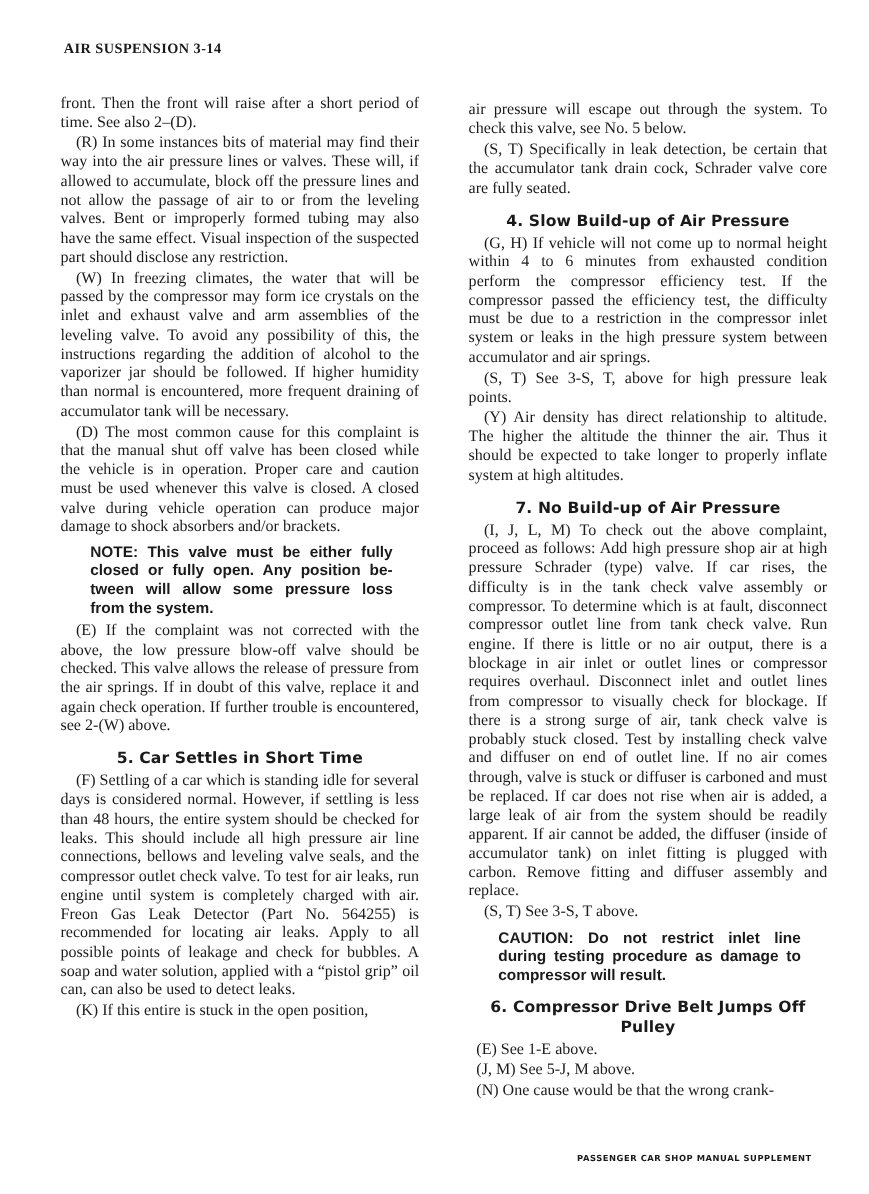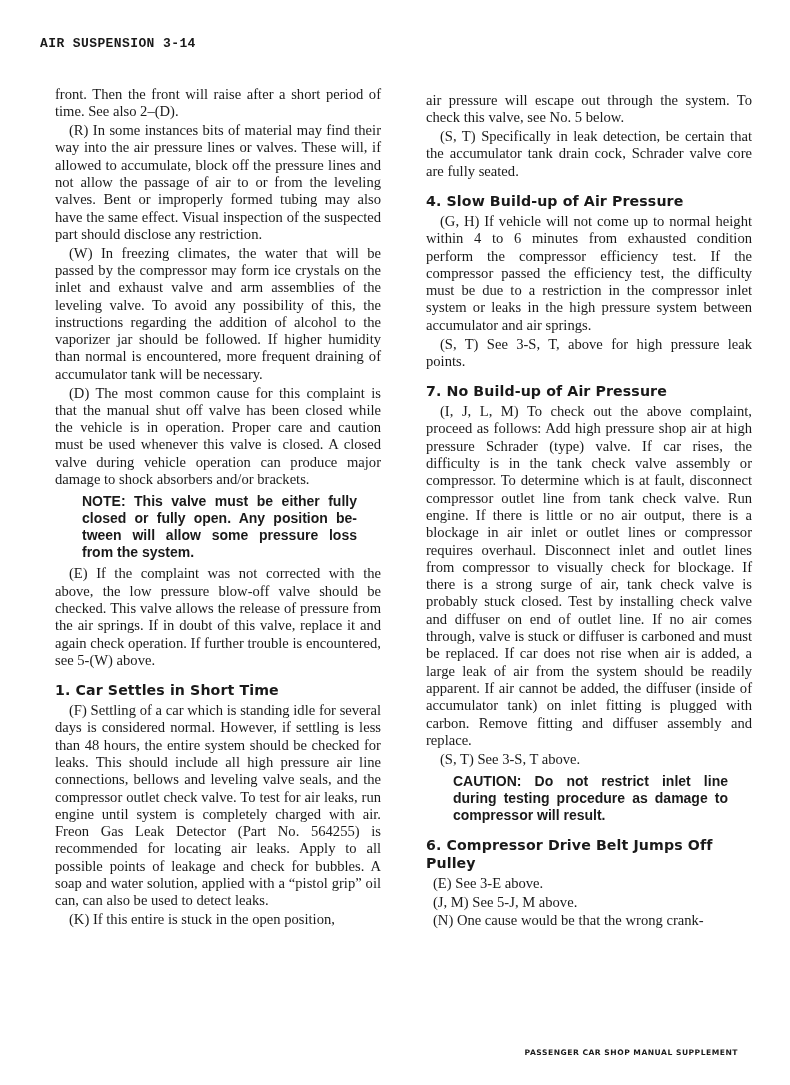--- a/index.html
+++ b/index.html
@@ -1,33 +1,33 @@
 <!DOCTYPE html>
 <html><head>
 <meta charset="utf-8">
 <style>
   html, body { margin: 0; padding: 0; background: #ffffff; }
   body { width: 790px; height: 1085px; position: relative; overflow: hidden; color: #1a1a1a; }
   .header {
-    position: absolute; left: 40px; top: 36px;
-    font-family: Liberation Mono, monospace; font-weight: bold; font-size: 13px; letter-spacing: 0.4px;
+    position: absolute; left: 58px; top: 36px;
+    font-family: Liberation Serif, serif; font-weight: bold; font-size: 13px; letter-spacing: 0.4px;
   }
   .col {
     position: absolute; top: 86px;
     font-family: "Liberation Serif", serif; font-size: 14.6px; line-height: 17.3px;
     text-align: justify; hyphens: manual;
   }
   .col.left { left: 55px; width: 326px; }
   .col.right { left: 426px; width: 326px; top: 92px; }
   .col p { margin: 0 0 1.5px 0; text-indent: 14px; }
   .col p.noindent { text-indent: 0; }
   .col p.sub { text-indent: 0; padding-left: 7px; }
   h2 {
     font-family: "DejaVu Sans", sans-serif; font-weight: bold; font-size: 14.2px;
-    margin: 12px 0 3px 0; letter-spacing: 0.1px; text-align: left; line-height: 18px;
+    margin: 12px 0 3px 0; letter-spacing: 0.1px; text-align: center; line-height: 18px;
   }
   .callout {
     font-family: Liberation Sans, sans-serif; font-weight: bold; font-size: 14px;
     line-height: 17px; margin: 5px 0 4px 0; padding-left: 27px; padding-right: 24px;
     text-align: justify; text-indent: 0;
   }
   .footer {
     position: absolute; right: 52px; top: 1048px;
     font-family: "DejaVu Sans", sans-serif; font-weight: bold; font-size: 7.6px; letter-spacing: 0.5px;
   }
@@ -37,39 +37,40 @@
 
 <div class="header">AIR SUSPENSION 3-14</div>
 
 <div class="col left">
   <p class="noindent">front. Then the front will raise after a short period of time. See also 2–(D).</p>
   <p>(R) In some instances bits of material may find their way into the air pressure lines or valves. These will, if allowed to accumulate, block off the pressure lines and not allow the passage of air to or from the leveling valves. Bent or improperly formed tubing may also have the same effect. Visual inspection of the suspected part should disclose any restriction.</p>
   <p>(W) In freezing climates, the water that will be passed by the compressor may form ice crys­tals on the inlet and exhaust valve and arm assemblies of the leveling valve. To avoid any possibility of this, the instructions regarding the addition of alcohol to the vaporizer jar should be followed. If higher humidity than normal is en­countered, more frequent draining of accumu­lator tank will be necessary.</p>
 
   <p>(D) The most common cause for this complaint is that the manual shut off valve has been closed while the vehicle is in operation. Proper care and caution must be used whenever this valve is closed. A closed valve during vehicle operation can produce major damage to shock absorbers and/or brackets.</p>
   <div class="callout">NOTE: This valve must be either fully closed or fully open. Any position be­tween will allow some pressure loss from the system.</div>
-  <p>(E) If the complaint was not corrected with the above, the low pressure blow-off valve should be checked. This valve allows the release of pres­sure from the air springs. If in doubt of this valve, replace it and again check operation. If further trouble is encountered, see 5-(W) above.</p>
+  <p>(E) If the complaint was not corrected with the above, the low pressure blow-off valve should be checked. This valve allows the release of pres­sure from the air springs. If in doubt of this valve, replace it and again check operation. If further trouble is encountered, see 2-(W) above.</p>
 
-  <h2>1. Car Settles in Short Time</h2>
+  <h2>5. Car Settles in Short Time</h2>
   <p>(F) Settling of a car which is standing idle for several days is considered normal. However, if settling is less than 48 hours, the entire system should be checked for leaks. This should include all high pressure air line connections, bellows and leveling valve seals, and the compressor out­let check valve. To test for air leaks, run engine until system is completely charged with air. Freon Gas Leak Detector (Part No. 564255) is recommended for locating air leaks. Apply to all possible points of leakage and check for bubbles. A soap and water solution, applied with a “pistol grip” oil can, can also be used to detect leaks.</p>
   <p>(K) If this entire is stuck in the open position,</p>
 </div>
 
 <div class="col right">
   <p class="noindent">air pressure will escape out through the system. To check this valve, see No. 5 below.</p>
   <p>(S, T) Specifically in leak detection, be certain that the accumulator tank drain cock, Schrader valve core are fully seated.</p>
 
   <h2>4. Slow Build-up of Air Pressure</h2>
   <p>(G, H) If vehicle will not come up to normal height within 4 to 6 minutes from exhausted con­dition perform the compressor efficiency test. If the compressor passed the efficiency test, the difficulty must be due to a restriction in the com­pressor inlet system or leaks in the high pressure system between accumulator and air springs.</p>
   <p>(S, T) See 3-S, T, above for high pressure leak points.</p>
+  <p>(Y) Air density has direct relationship to alti­tude. The higher the altitude the thinner the air. Thus it should be expected to take longer to prop­erly inflate system at high altitudes.</p>
 
   <h2>7. No Build-up of Air Pressure</h2>
   <p>(I, J, L, M) To check out the above com­plaint, proceed as follows: Add high pressure shop air at high pressure Schrader (type) valve. If car rises, the difficulty is in the tank check valve assembly or compressor. To determine which is at fault, disconnect compressor outlet line from tank check valve. Run engine. If there is little or no air output, there is a blockage in air inlet or outlet lines or compressor requires overhaul. Disconnect inlet and outlet lines from compressor to visually check for blockage. If there is a strong surge of air, tank check valve is probably stuck closed. Test by installing check valve and diffuser on end of outlet line. If no air comes through, valve is stuck or diffuser is car­boned and must be replaced. If car does not rise when air is added, a large leak of air from the system should be readily apparent. If air cannot be added, the diffuser (inside of accumulator tank) on inlet fitting is plugged with carbon. Remove fitting and diffuser assembly and replace.</p>
   <p>(S, T) See 3-S, T above.</p>
   <div class="callout">CAUTION: Do not restrict inlet line during testing procedure as damage to compres­sor will result.</div>
 
   <h2>6. Compressor Drive Belt Jumps Off Pulley</h2>
-  <p class="sub">(E) See 3-E above.</p>
+  <p class="sub">(E) See 1-E above.</p>
   <p class="sub">(J, M) See 5-J, M above.</p>
   <p class="sub">(N) One cause would be that the wrong crank-</p>
 </div>
 
 <div class="footer">PASSENGER CAR SHOP MANUAL SUPPLEMENT</div>
 
 </body></html>

